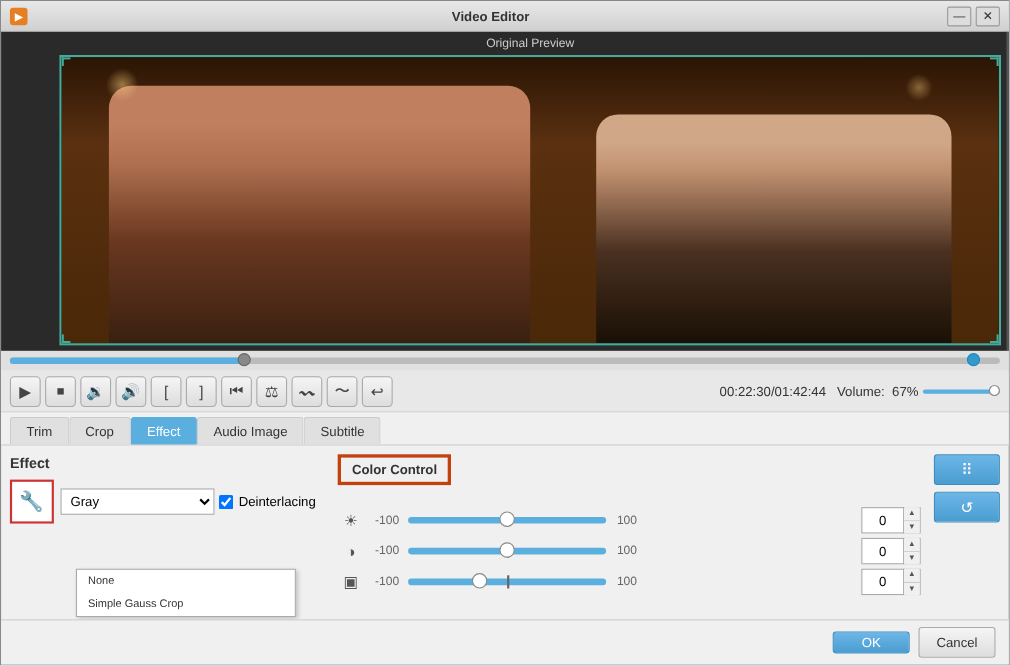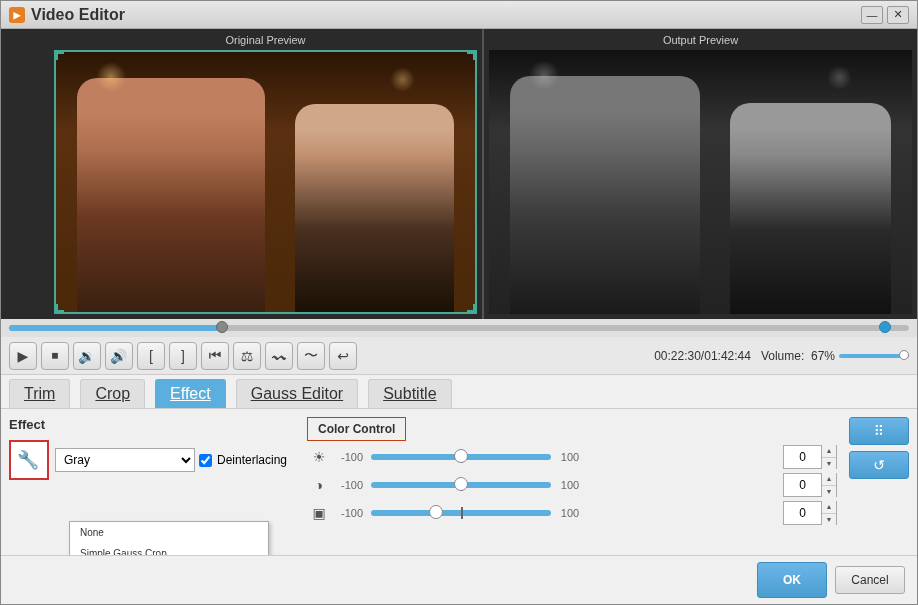--- a/index.html
+++ b/index.html
@@ -36,23 +36,24 @@
       margin-right: 6px;
       display: flex;
       align-items: center;
       justify-content: center;
       color: white;
       font-size: 9px;
       font-weight: bold;
     }
     .title-bar-text {
       flex: 1;
-      font-size: 16px;
+      font-size: 12px;
       font-weight: bold;
       color: #333;
+      text-align: center;
     }
     .title-bar-controls {
       display: flex;
       gap: 4px;
     }
     .title-btn {
       width: 22px;
       height: 18px;
       background: #ddd;
       border: 1px solid #999;
@@ -217,25 +218,24 @@
       gap: 0;
       flex-shrink: 0;
       border-bottom: 1px solid #ccc;
     }
     .tab {
       padding: 5px 14px;
       border: 1px solid #ccc;
       border-bottom: none;
       background: #e0e0e0;
       cursor: pointer;
-      font-size: 16px;
+      font-size: 12px;
       color: #333;
       border-radius: 3px 3px 0 0;
-      margin-right: 10px;
-      text-decoration: underline;
+      margin-right: 0;
     }
     .tab.active {
       background: #5aafdf;
       color: white;
       border-color: #5aafdf;
     }
 
     .main-content {
       flex: 1;
       display: flex;
@@ -316,27 +316,27 @@
       color: #333;
     }
 
     .right-panel {
       flex: 1;
       display: flex;
       flex-direction: column;
       gap: 6px;
     }
     .color-control-box {
-      border: 1px solid #c2410c;
+      border: 3px solid #c2410c;
       padding: 4px 10px;
       display: inline-block;
       font-size: 12px;
       color: #333;
       font-weight: bold;
-      margin-bottom: 4px;
+      margin-bottom: 20px;
       align-self: flex-start;
     }
     .slider-row {
       display: flex;
       align-items: center;
       gap: 6px;
       margin-bottom: 4px;
     }
     .slider-icon {
       width: 24px;
@@ -388,28 +388,28 @@
       justify-content: flex-end;
       align-items: center;
       padding: 6px 12px;
       gap: 8px;
       border-top: 1px solid #ccc;
       background: #f0f0f0;
       flex-shrink: 0;
     }
     .ok-btn {
       width: 70px;
-      height: 36px;
+      height: 20px;
       background: linear-gradient(to bottom, #6db6e8, #4a9dd0);
       border: 1px solid #3a8dc0;
       border-radius: 3px;
       cursor: pointer;
       color: white;
       font-size: 12px;
-      font-weight: bold;
+      font-weight: normal;
     }
     .cancel-btn {
       width: 70px;
       height: 28px;
       background: linear-gradient(to bottom, #f5f5f5, #ddd);
       border: 1px solid #aaa;
       border-radius: 3px;
       cursor: pointer;
       color: #333;
       font-size: 12px;
@@ -514,32 +514,20 @@
         </div>
         <div class="corner-mark corner-tl"></div>
         <div class="corner-mark corner-tr"></div>
         <div class="corner-mark corner-bl"></div>
         <div class="corner-mark corner-br"></div>
       </div>
     </div>
 
     <div class="preview-divider"></div>
 
-    <div class="preview-pane">
-      <div class="preview-label">Output Preview</div>
-      <div class="preview-frame output-frame">
-        <div class="scene-people-gray">
-          <div style="position:absolute;bottom:0;left:0;right:0;top:0;background:linear-gradient(to bottom, #111 0%, #333 30%, #222 100%);filter:grayscale(100%);"></div>
-          <div style="position:absolute;bottom:0;left:5%;width:45%;height:90%;background:linear-gradient(to top, #1a1a1a 0%, #3a3a3a 40%, #666 70%, #777 85%);border-radius:20px 20px 0 0;filter:grayscale(100%);"></div>
-          <div style="position:absolute;bottom:0;right:5%;width:38%;height:80%;background:linear-gradient(to top, #111 0%, #2a2a2a 40%, #888 75%, #999 88%);border-radius:20px 20px 0 0;filter:grayscale(100%);"></div>
-          <div style="position:absolute;top:10px;left:40px;width:30px;height:30px;background:radial-gradient(circle, #ddd 0%, transparent 70%);opacity:0.3;"></div>
-          <div style="position:absolute;top:15px;right:60px;width:25px;height:25px;background:radial-gradient(circle, #ddd 0%, transparent 70%);opacity:0.25;"></div>
-        </div>
-      </div>
-    </div>
   </div>
 
   <div class="timeline-section">
     <div class="timeline-bar">
       <div class="timeline-progress"></div>
       <div class="timeline-thumb"></div>
       <div class="timeline-right-thumb"></div>
     </div>
   </div>
 
@@ -564,21 +552,21 @@
       <div class="volume-slider">
         <div class="volume-thumb"></div>
       </div>
     </div>
   </div>
 
   <div class="tabs-section">
     <div class="tab">Trim</div>
     <div class="tab">Crop</div>
     <div class="tab active">Effect</div>
-    <div class="tab">Gauss Editor</div>
+    <div class="tab">Audio Image</div>
     <div class="tab">Subtitle</div>
   </div>
 
   <div class="main-content">
 
     <div class="left-panel">
       <div class="effect-label">Effect</div>
       <div class="effect-controls">
         <div class="effect-icon-box">
           <span>🔧</span>

